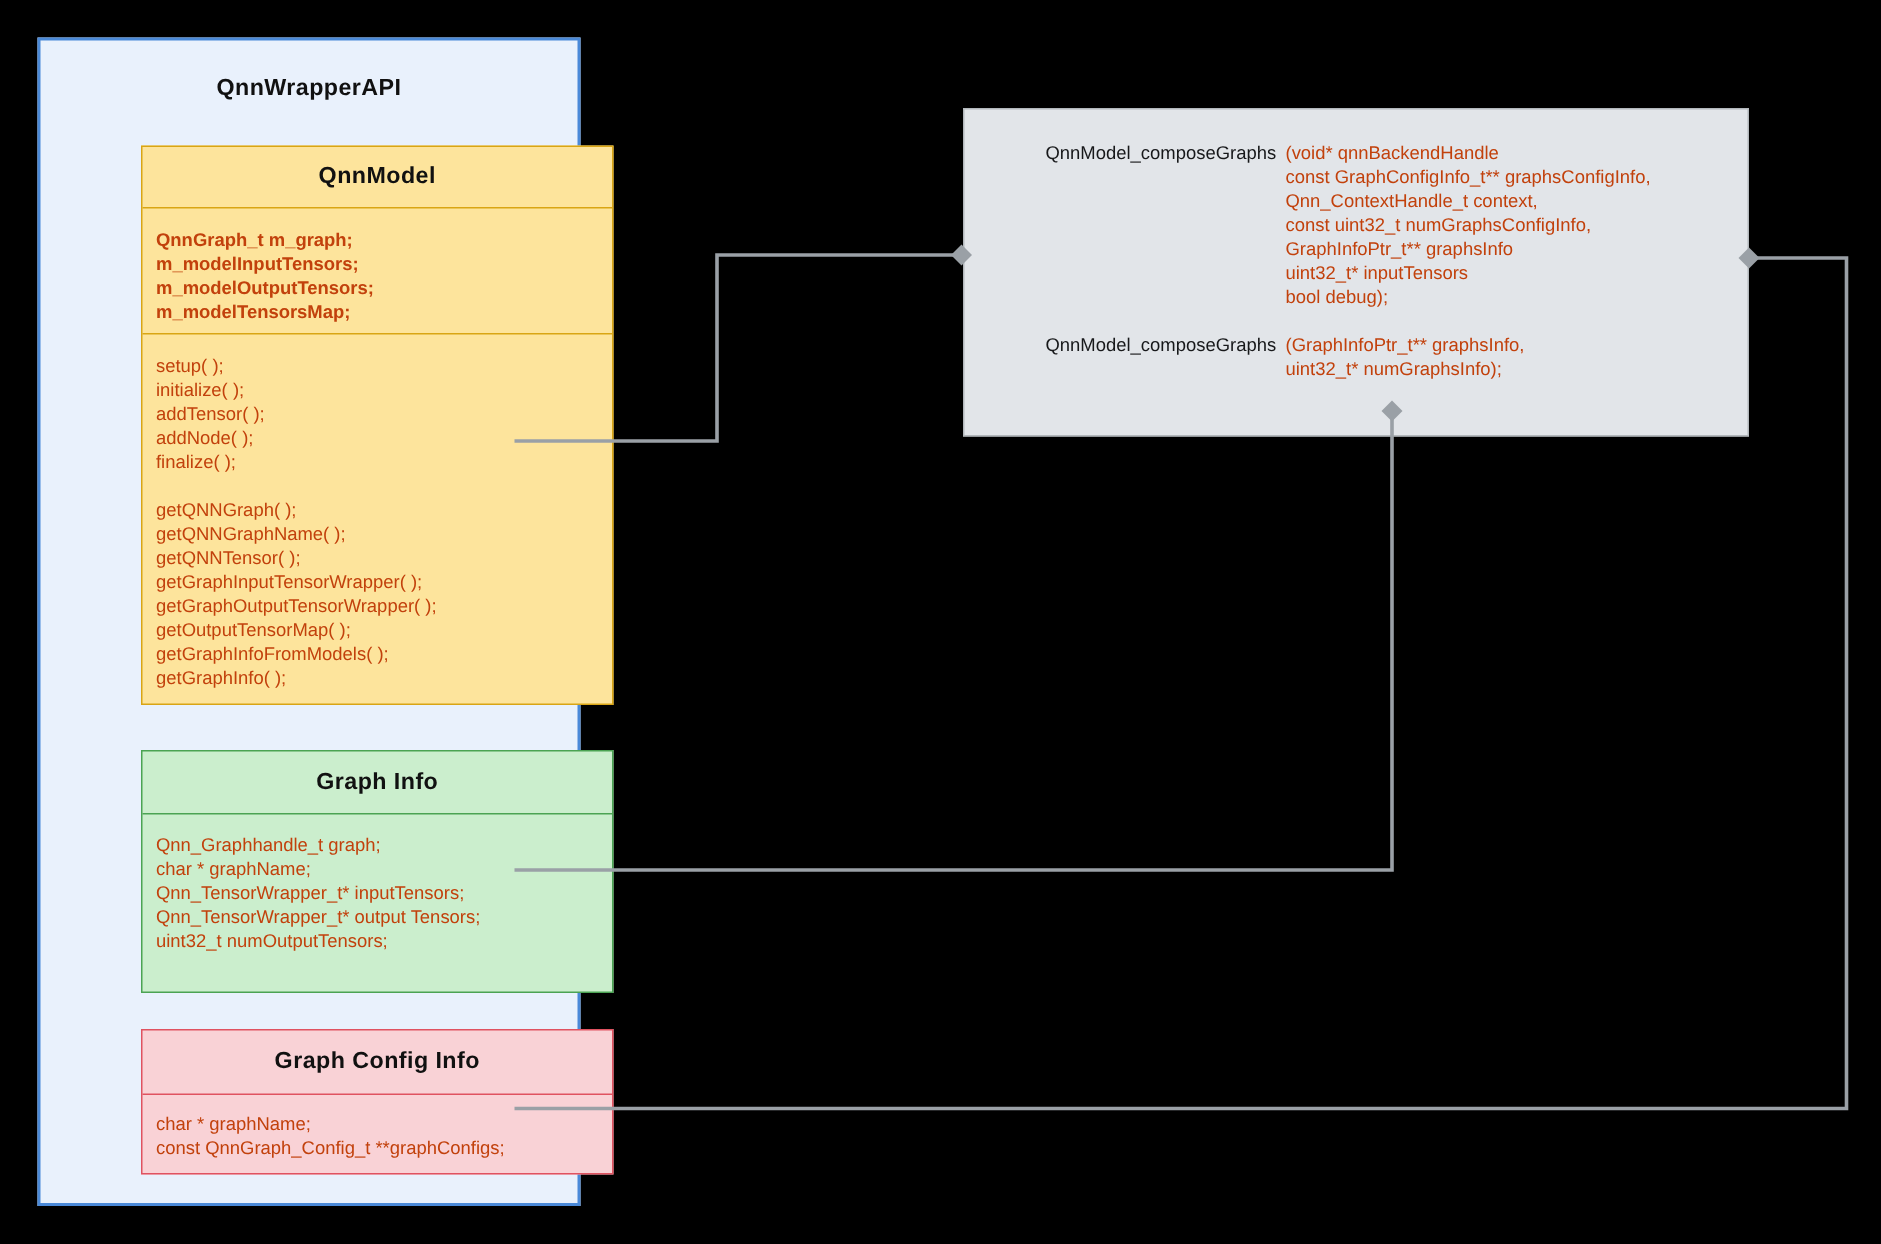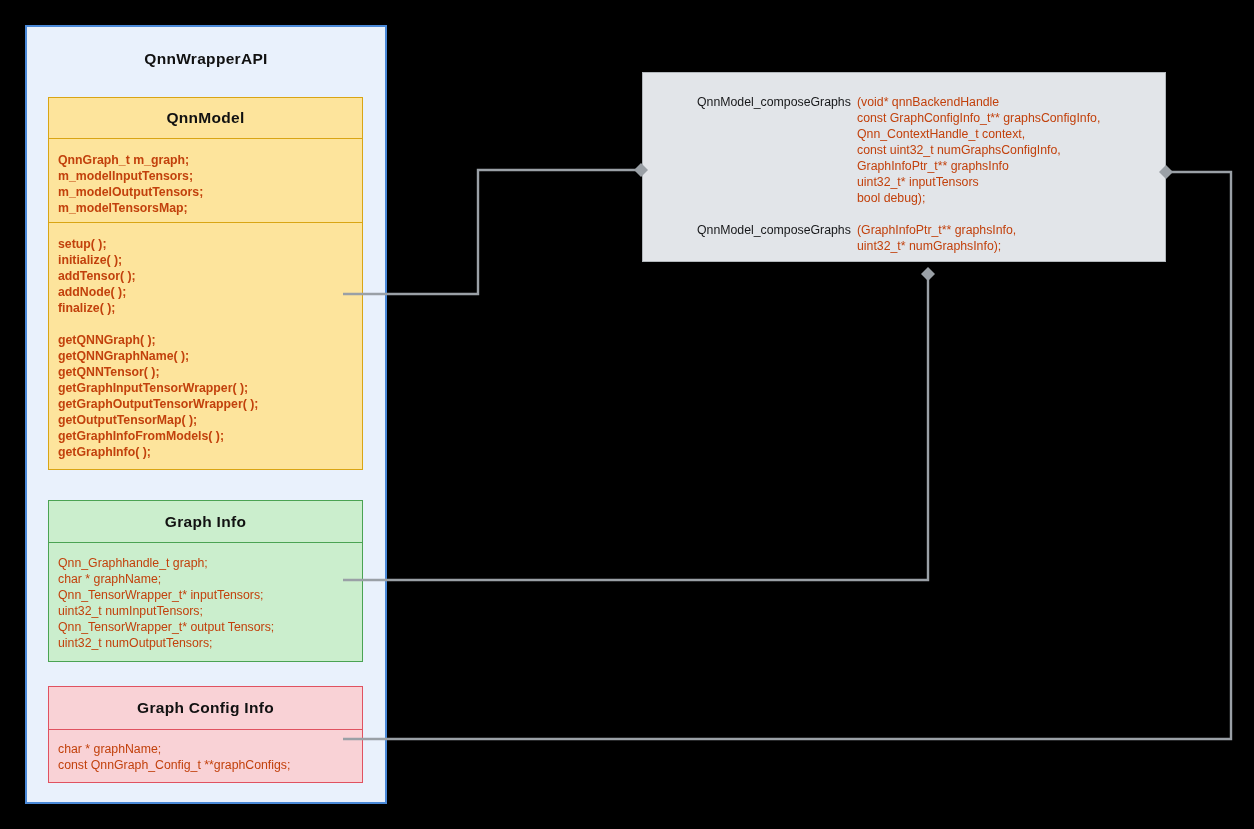--- a/index.html
+++ b/index.html
@@ -24,20 +24,21 @@
     text-align: center;
     font-weight: bold;
     font-size: 15.5px;
     letter-spacing: 0.3px;
     color: #111;
   }
   .class-box {
     position: absolute;
     box-sizing: border-box;
     border: 1.5px solid;
+    margin-left: 46px;
   }
   #qnn-model {
     left: 48px; top: 97px; width: 315px; height: 373px;
     background: var(--model_fill); border-color: var(--model_border);
   }
   #graph-info {
     left: 48px; top: 500px; width: 315px; height: 162px;
     background: var(--info_fill); border-color: var(--info_border);
   }
   #graph-config-info {
@@ -47,33 +48,33 @@
   .class-header {
     display: flex; align-items: center; justify-content: center;
     font-weight: bold; font-size: 15.5px; letter-spacing: 0.3px; color: #111;
     box-sizing: border-box;
   }
   #qnn-model .class-header { height: 41px; border-bottom: 1.5px solid var(--model_border); }
   #graph-info .class-header { height: 42px; border-bottom: 1.5px solid var(--info_border); }
   #graph-config-info .class-header { height: 43px; border-bottom: 1.5px solid var(--config_border); }
   .section { box-sizing: border-box; padding: 13px 8px 0 9px; }
   #qnn-model .fields { height: 84px; border-bottom: 1.5px solid var(--model_border); font-weight: bold; }
-  #qnn-model .methods { padding-top: 13px; font-weight: bold; }
+  #qnn-model .methods { padding-top: 13px; }
   #graph-info .fields { padding-top: 12px; }
   #graph-config-info .fields { padding-top: 11px; }
   .code-line {
     font-size: 12.3px;
     line-height: 16px;
     color: #c2410c;
     white-space: pre;
   }
   #compose-box {
     position: absolute;
     left: 642px; top: 72px;
-    width: 524px; height: 190px;
+    width: 524px; height: 219px;
     background: var(--compose_fill);
     border: 1.5px solid var(--compose_border);
     box-sizing: border-box;
     padding: 21px 0 0 54px;
   }
   .fn-entry { display: flex; align-items: flex-start; }
   .fn-entry + .fn-entry { margin-top: 16px; }
   .fn-name {
     width: 160px; flex: none;
     font-size: 12.3px; line-height: 16px; color: #17181a; white-space: pre;
@@ -118,21 +119,20 @@
         <div class="code-line">getGraphInfo( );</div>
       </div>
   </div>
 
   <div class="class-box" id="graph-info">
     <div class="class-header">Graph Info</div>
     <div class="section fields">
         <div class="code-line">Qnn_Graphhandle_t graph;</div>
         <div class="code-line">char * graphName;</div>
         <div class="code-line">Qnn_TensorWrapper_t* inputTensors;</div>
-        <div class="code-line">uint32_t numInputTensors;</div>
         <div class="code-line">Qnn_TensorWrapper_t* output Tensors;</div>
         <div class="code-line">uint32_t numOutputTensors;</div>
       </div>
   </div>
 
   <div class="class-box" id="graph-config-info">
     <div class="class-header">Graph Config Info</div>
     <div class="section fields">
         <div class="code-line">char * graphName;</div>
         <div class="code-line">const QnnGraph_Config_t **graphConfigs;</div>

